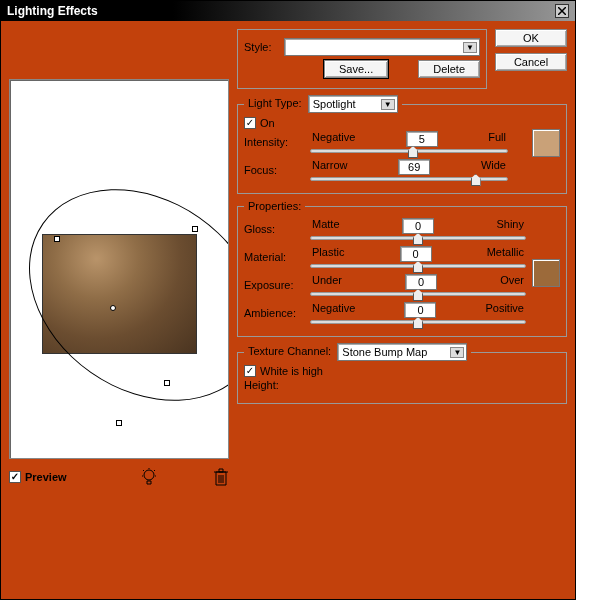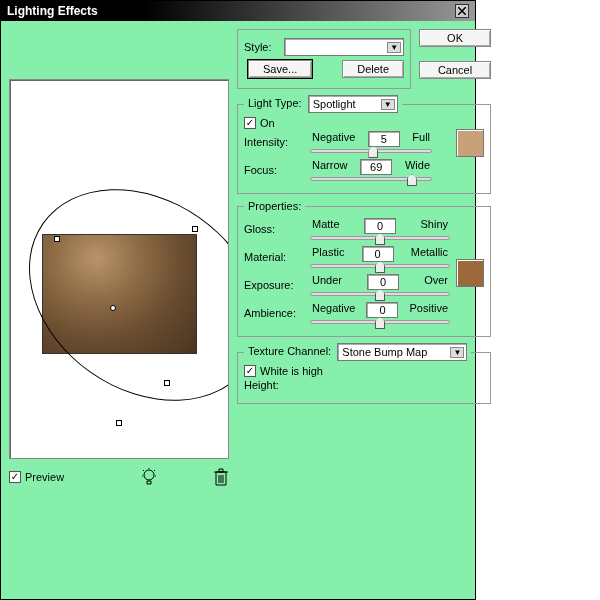--- a/index.html
+++ b/index.html
@@ -1,19 +1,19 @@
 <!DOCTYPE html>
 <html><head>
 <meta charset="utf-8">
 <style>
   * { box-sizing: border-box; font-family: Tahoma, sans-serif; font-size: 11px; }
   body { margin: 0; background: #fff; }
   .dialog {
-    width: 476px; height: 600px; position: relative;
-    background: #86efac; border: 1px solid #000;
+    width: 576px; height: 600px; position: relative;
+    background: #c2410c; border: 1px solid #000;
   }
   .titlebar {
     height: 20px;
     background: linear-gradient(to right, #000 0%, #000 30%, #999 100%);
     color: #fff; font-weight: bold; padding: 2px 6px;
     display: flex; align-items: center; justify-content: space-between;
   }
   .titlebar .title { font-size: 12px; }
   .close-btn {
     width: 14px; height: 14px; background: #ccc; border: 1px solid #333;
@@ -30,21 +30,21 @@
     position: absolute; left: 32px; top: 154px; width: 155px; height: 120px;
     background: radial-gradient(ellipse at 35% 20%, #b9946a 0%, #8f6d47 30%, #6b4d30 60%, #4a3420 100%);
     border: 1px solid #333;
   }
   .ellipse {
     position: absolute; left: 10px; top: 120px; width: 250px; height: 190px;
     border: 1px solid #000; border-radius: 50%; transform: rotate(35deg);
   }
   .handle { width: 6px; height: 6px; background: #fff; border: 1px solid #000; position: absolute; }
   .center-dot { width:6px;height:6px;background:#fff;border:1px solid #000;border-radius:50%;position:absolute;left:100px;top:225px; }
-  .bottom-row { display:flex; align-items:center; gap:10px; margin-top:8px; }
+  .bottom-row { display:flex; align-items:center; gap:10px; margin-top:8px;font-weight:bold; }
   .checkbox { display:flex; align-items:center; gap:4px; }
   .cb { width:12px;height:12px;border:1px solid #555;background:#fff;display:flex;align-items:center;justify-content:center; }
   .cb.checked::after { content:"✓"; font-size:10px; line-height:10px; }
   .lightbulb { width:16px;height:20px; display:flex;align-items:center;justify-content:center; }
   .trash { width:16px;height:20px; display:flex;align-items:center;justify-content:center; }
   fieldset { border:1px solid #999; padding:4px 6px 6px; margin:0; }
   legend { padding:0 4px; }
   .row { display:flex; align-items:center; gap:2px; margin:4px 0; }
   .label { width:60px; }
   .btn {
@@ -71,21 +71,21 @@
   .slider-track {
     height:4px; background:#ddd; border:1px solid #999; border-radius:2px; position:relative; margin-top:2px;
   }
   .slider-thumb {
     position:absolute; top:-4px; width:10px; height:12px; background:#eee;
     border:1px solid #555; transform:translateX(-50%);
     clip-path: polygon(50% 0, 100% 40%, 100% 100%, 0 100%, 0 40%);
   }
   .color-swatch { width:28px; height:28px; border:1px solid #777; box-shadow: inset 1px 1px 0 #fff; }
   .top-row { display:flex; gap:8px; align-items:flex-start; }
-  .action-col { display:flex; flex-direction:column; gap:14px; width:72px; }
+  .action-col { display:flex; flex-direction:column; gap:6px; width:72px; }
 </style>
 </head>
 <body>
 
 <div class="dialog">
   <div class="titlebar">
     <span class="title">Lighting Effects</span>
     <div class="close-btn">
       <svg width="8" height="8" viewBox="0 0 8 8">
           <path d="M0 0 L8 8 M8 0 L0 8" stroke="#000" stroke-width="1.5"></path>

